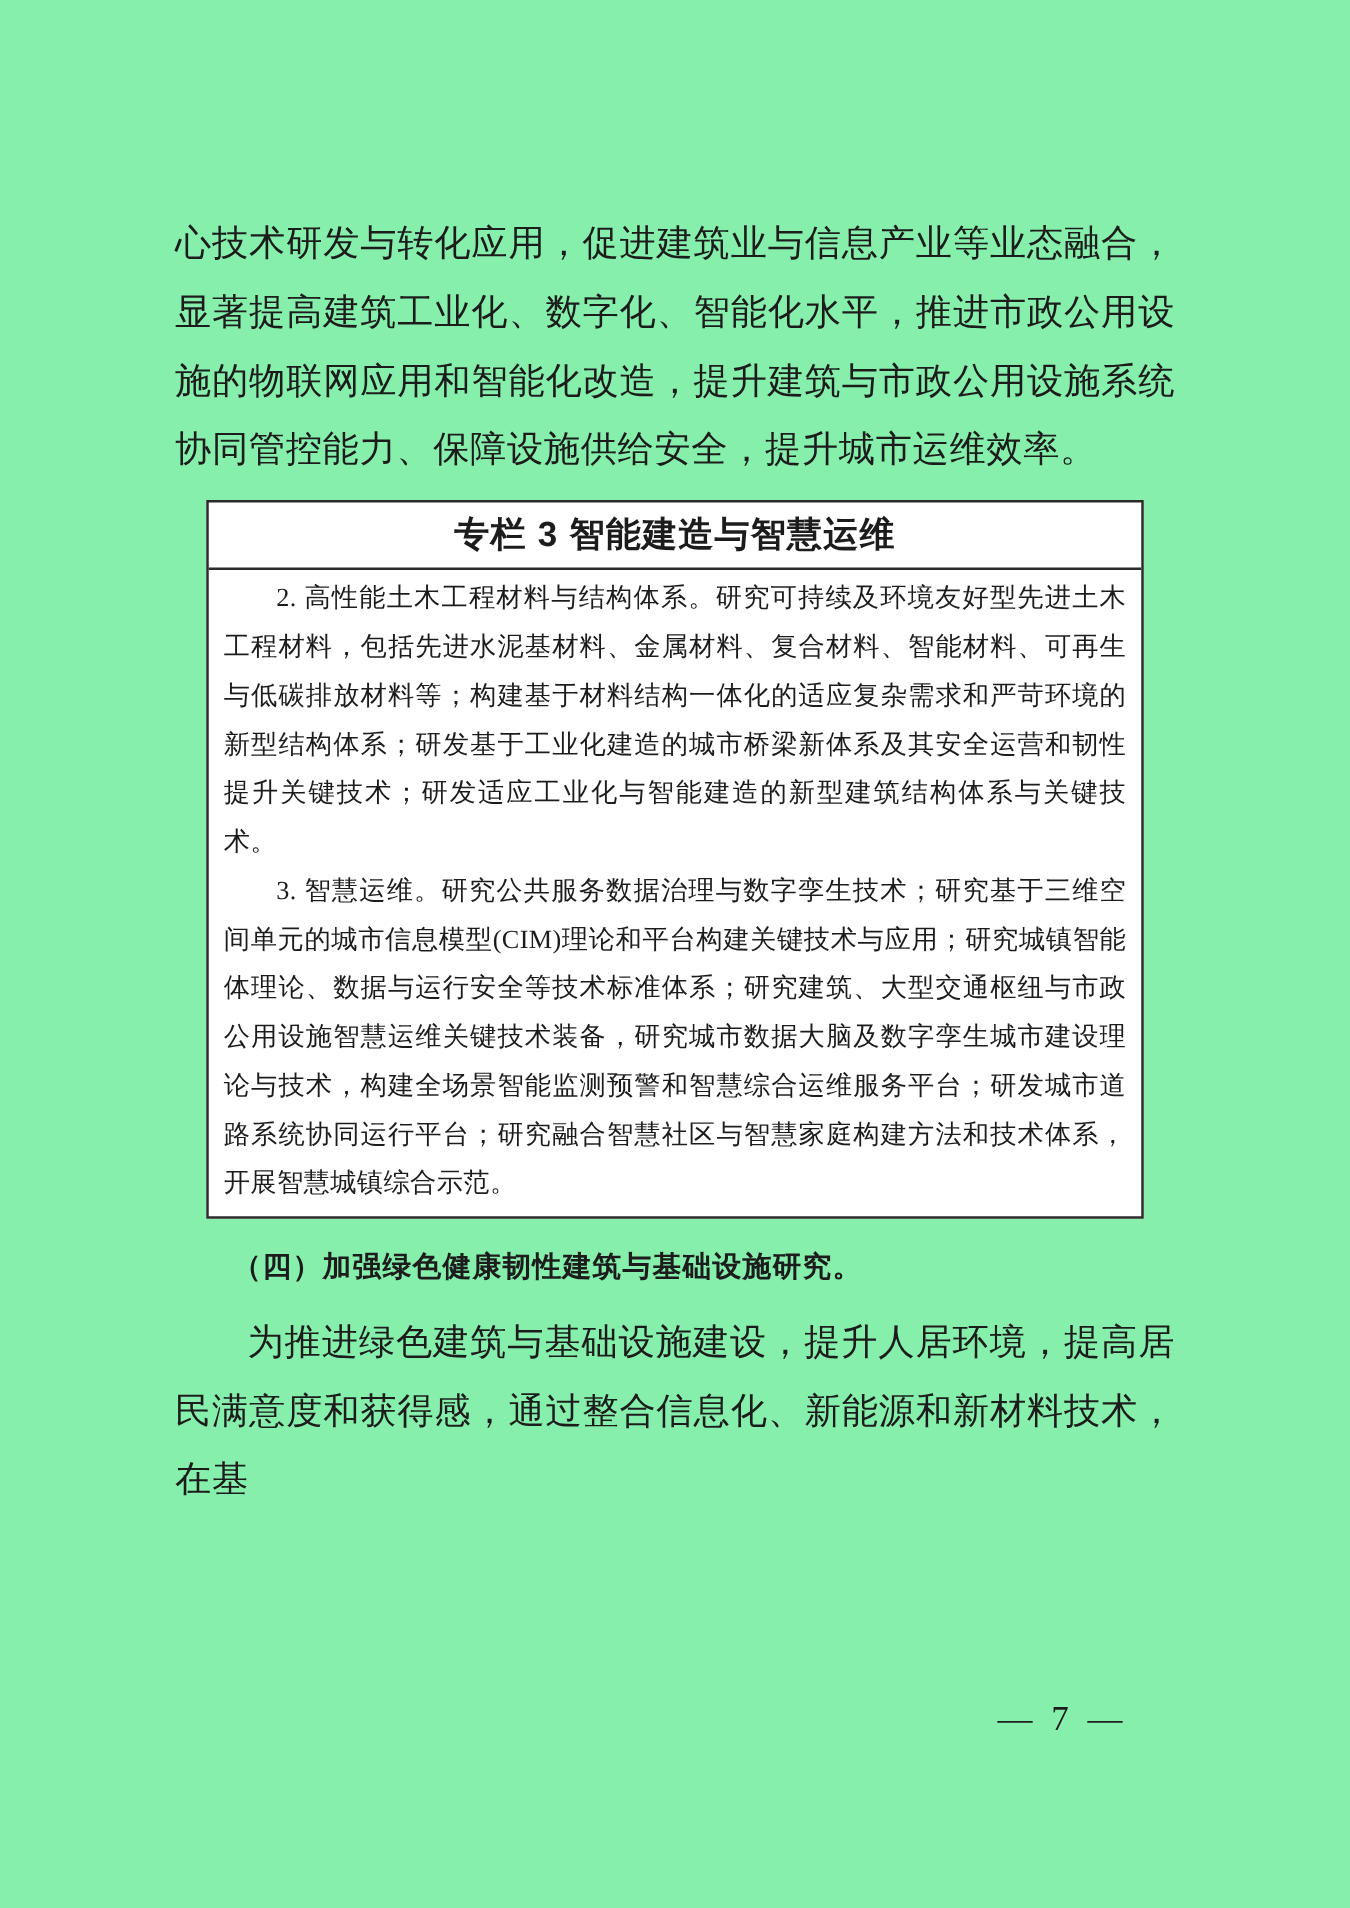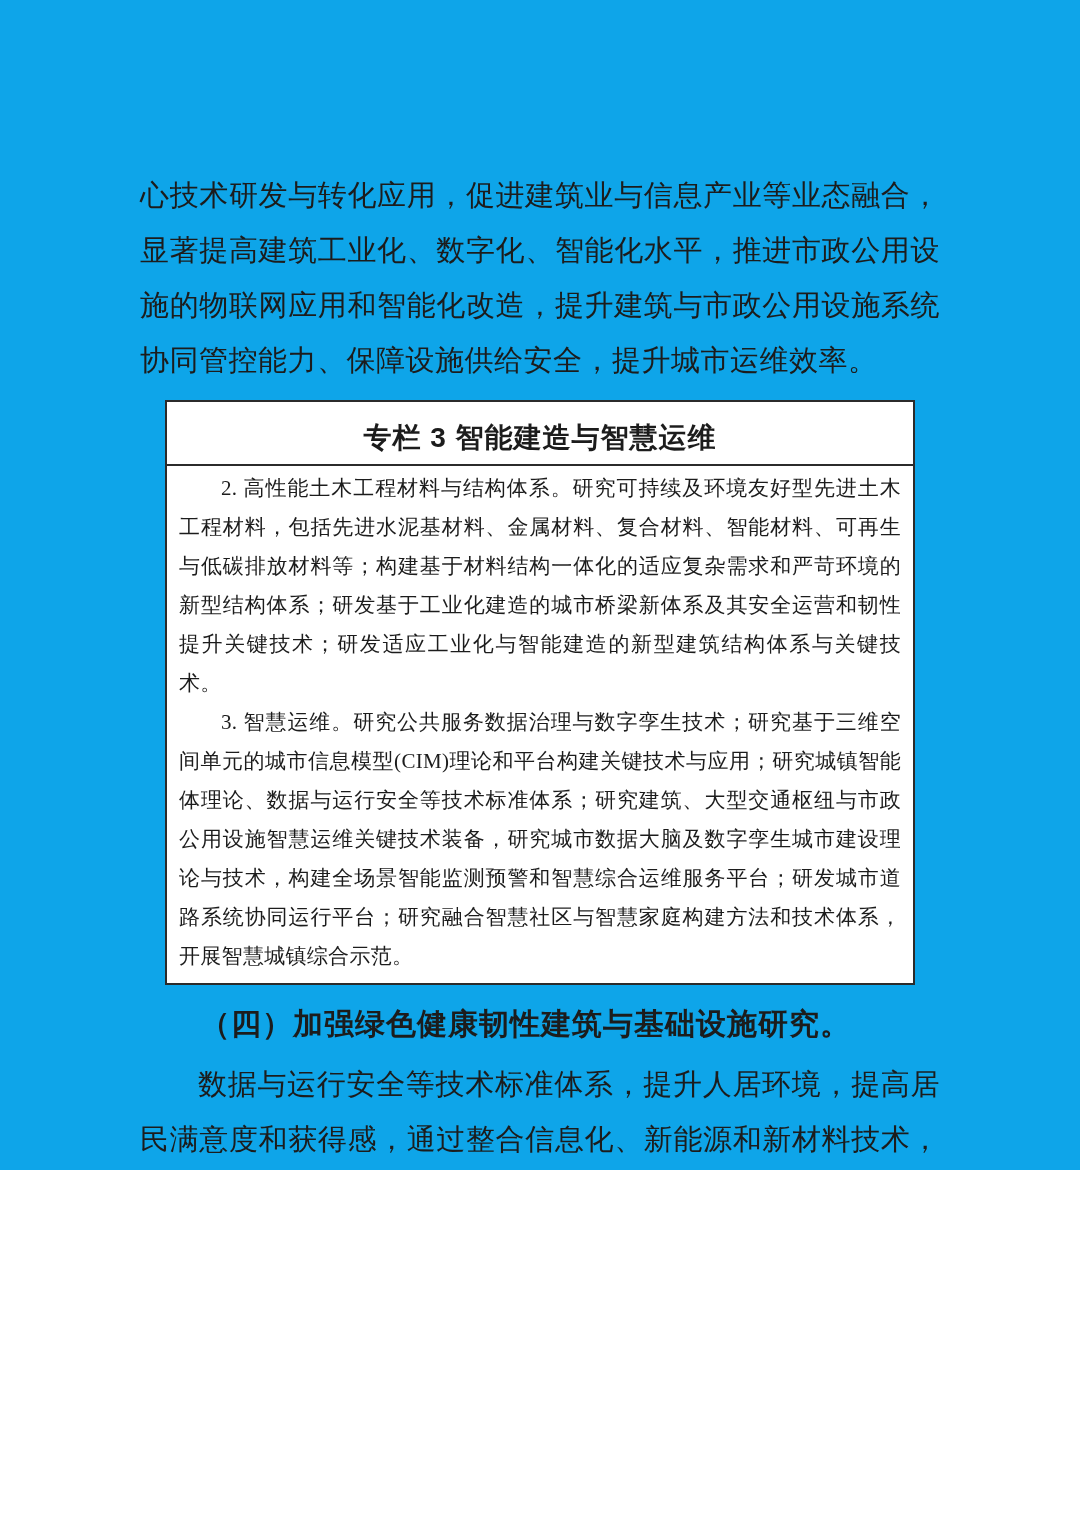--- a/index.html
+++ b/index.html
@@ -3,23 +3,23 @@
 <meta charset="utf-8">
 <style>
   html, body {
     margin: 0;
     padding: 0;
     background: #ffffff;
   }
   .page {
     position: relative;
     width: 1080px;
-    height: 1170px;
+    height: 1526px;
     margin: 0 auto;
-    background: #0ea5e9;
+    background: #86efac;
     color: #1c1c1c;
     font-family: "Liberation Serif", "DejaVu Serif", serif;
     overflow: hidden;
   }
   .para {
     margin: 0 140px;
     font-size: 29px;
     line-height: 55px;
     text-align: justify;
     text-justify: inter-ideograph;
@@ -31,39 +31,39 @@
   .column-box {
     margin: 12px 165px 0 165px;
     border: 2px solid #2b2b2b;
     background: #ffffff;
   }
   .column-box-title {
     font-family: "Liberation Sans", "DejaVu Sans", sans-serif;
     font-weight: bold;
     font-size: 28px;
     text-align: center;
-    padding: 17px 0 7px 0;
+    padding: 7px 0 7px 0;
     border-bottom: 2px solid #2b2b2b;
     letter-spacing: 1px;
   }
   .column-box-body {
     padding: 3px 12px 7px 12px;
   }
   .box-para {
     margin: 0;
     font-size: 21px;
     line-height: 39px;
     text-indent: 2em;
     text-align: justify;
     text-justify: inter-ideograph;
     letter-spacing: 0.3px;
   }
   .section-heading {
     margin: 16px 140px 0 140px;
-    font-size: 30px;
+    font-size: 23px;
     font-weight: bold;
     text-indent: 2em;
     line-height: 46px;
     letter-spacing: 1px;
   }
   .para-bottom {
     margin-top: 10px;
     text-indent: 2em;
   }
   .page-number {
@@ -85,17 +85,17 @@
   <div class="column-box">
     <div class="column-box-title">专栏 3 智能建造与智慧运维</div>
     <div class="column-box-body">
       <p class="box-para">2. 高性能土木工程材料与结构体系。研究可持续及环境友好型先进土木工程材料，包括先进水泥基材料、金属材料、复合材料、智能材料、可再生与低碳排放材料等；构建基于材料结构一体化的适应复杂需求和严苛环境的新型结构体系；研发基于工业化建造的城市桥梁新体系及其安全运营和韧性提升关键技术；研发适应工业化与智能建造的新型建筑结构体系与关键技术。</p>
       <p class="box-para">3. 智慧运维。研究公共服务数据治理与数字孪生技术；研究基于三维空间单元的城市信息模型(CIM)理论和平台构建关键技术与应用；研究城镇智能体理论、数据与运行安全等技术标准体系；研究建筑、大型交通枢纽与市政公用设施智慧运维关键技术装备，研究城市数据大脑及数字孪生城市建设理论与技术，构建全场景智能监测预警和智慧综合运维服务平台；研发城市道路系统协同运行平台；研究融合智慧社区与智慧家庭构建方法和技术体系，开展智慧城镇综合示范。</p>
     </div>
   </div>
 
   <h2 class="section-heading">（四）加强绿色健康韧性建筑与基础设施研究。</h2>
 
-  <p class="para para-bottom">数据与运行安全等技术标准体系，提升人居环境，提高居民满意度和获得感，通过整合信息化、新能源和新材料技术，在基</p>
+  <p class="para para-bottom">为推进绿色建筑与基础设施建设，提升人居环境，提高居民满意度和获得感，通过整合信息化、新能源和新材料技术，在基</p>
 
   <div class="page-number">— 7 —</div>
 
 </div>
 
 </body></html>

